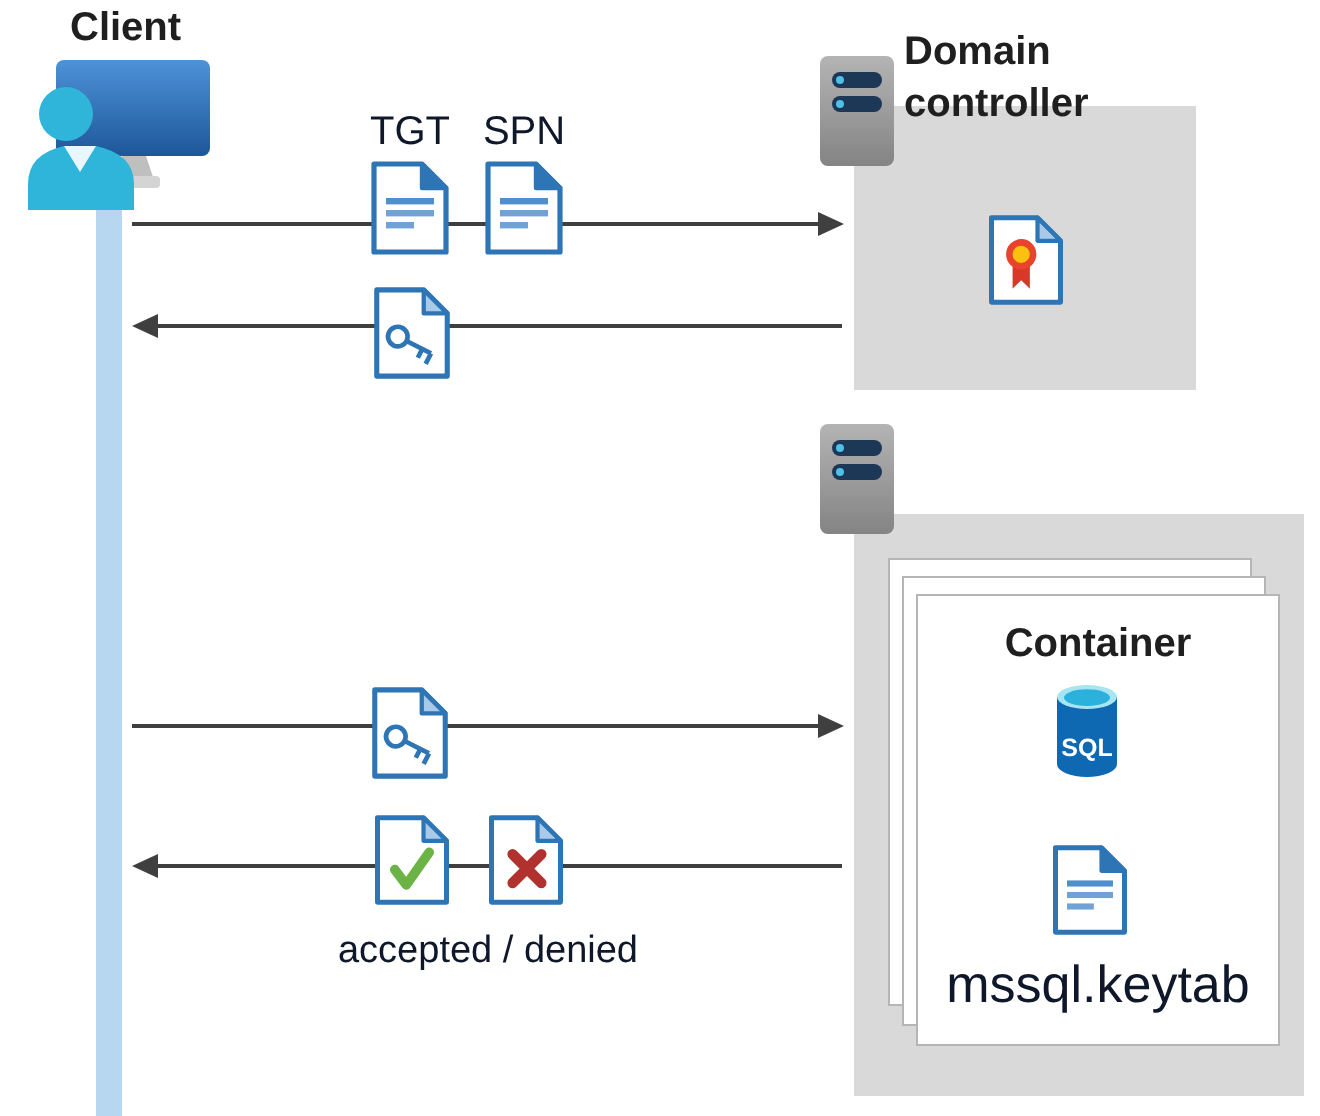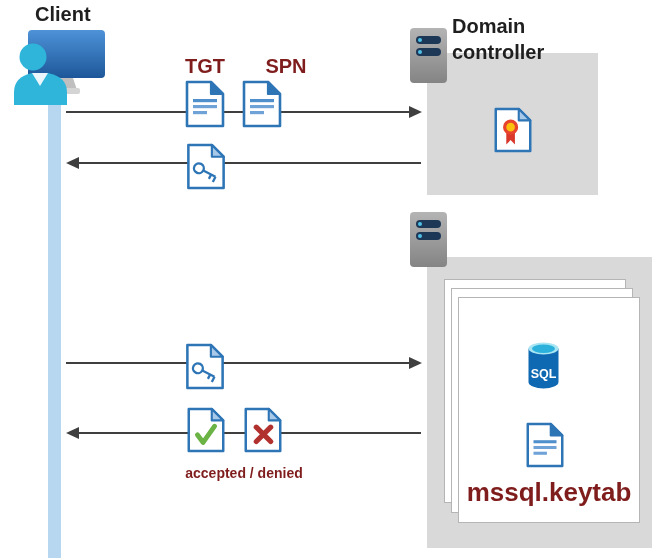--- a/index.html
+++ b/index.html
@@ -3,21 +3,21 @@
 <meta charset="utf-8">
 <style>
   html,body{margin:0;padding:0;background:#fff;}
   #canvas{
     position:relative;width:660px;height:558px;background:#fff;overflow:hidden;
     font-family:"Liberation Sans",sans-serif;
   }
   .abs{position:absolute;}
   
   .lbl-bold{font-weight:700;color:#1f1f1f;font-size:20px;white-space:nowrap;}
-  .lbl-reg{font-weight:700;color:#7f1d1d;font-size:20px;white-space:nowrap;}
+  .lbl-reg{font-weight:400;color:#0f172a;font-size:20px;white-space:nowrap;}
   .center-x{transform:translateX(-50%);}
   
   .host-box{background:#d9d9d9;}
   
   .page{background:#ffffff;border:1px solid #b5b5b5;box-sizing:border-box;}
   
   .aline{height:0;border-top:2px solid #3f3f3f;}
   .ahead-r{width:0;height:0;border-left:13px solid #3f3f3f;border-top:6px solid transparent;border-bottom:6px solid transparent;}
   .ahead-l{width:0;height:0;border-right:13px solid #3f3f3f;border-top:6px solid transparent;border-bottom:6px solid transparent;}
   
@@ -108,41 +108,42 @@
   <div class="abs server" style="left:410px;top:28px;">
     <span class="bar bar1"></span>
     <span class="bar bar2"></span>
   </div>
   <div class="abs lbl-bold" style="left:452px;top:1px;width:120px;line-height:26px;white-space:normal;margin-top:12px;">Domain controller</div>
   <svg class="abs" style="left:493px;top:107px;" width="40" height="46" viewBox="0 0 40 48">
       <use href="#doc-cert"></use>
     </svg>
 
   <div class="abs lbl-reg center-x" style="left:205px;top:55px;">TGT</div>
-  <div class="abs lbl-reg center-x" style="left:262px;top:55px;margin-left:24px;">SPN</div>
+  <div class="abs lbl-reg center-x" style="left:262px;top:55px;">SPN</div>
   <svg class="abs" style="left:185px;top:80px;" width="40" height="48" viewBox="0 0 40 48">
       <use href="#doc-text"></use>
     </svg>
   <svg class="abs" style="left:242px;top:80px;" width="40" height="48" viewBox="0 0 40 48">
       <use href="#doc-text"></use>
     </svg>
   <svg class="abs" style="left:186px;top:143px;" width="40" height="47" viewBox="0 0 40 48">
       <use href="#doc-key"></use>
     </svg>
 
   <div class="abs host-box" style="left:427px;top:257px;width:225px;height:291px;"></div>
   <div class="abs server" style="left:410px;top:212px;">
     <span class="bar bar1"></span>
     <span class="bar bar2"></span>
   </div>
 
   <div class="abs page" style="left:444px;top:279px;width:182px;height:224px;"></div>
   <div class="abs page" style="left:451px;top:288px;width:182px;height:225px;"></div>
   <div class="abs page" style="left:458px;top:297px;width:182px;height:226px;"></div>
 
+  <div class="abs lbl-bold center-x" style="left:549px;top:311px;">Container</div>
 
   <svg class="abs" style="left:527px;top:341px;" width="33" height="49" viewBox="0 0 33 49">
     <path d="M1.5 7.5 V41 a15 6.5 0 0 0 30 0 V7.5 Z" fill="#0e68b2"></path>
     <ellipse cx="16.5" cy="7.5" rx="15" ry="6" fill="#a8e5f2"></ellipse>
     <ellipse cx="16.5" cy="7.8" rx="11.5" ry="4.2" fill="#2bb1dc"></ellipse>
     <text x="16.5" y="37" text-anchor="middle" font-size="12.5" font-weight="700" fill="#ffffff" font-family="Liberation Sans, sans-serif">SQL</text>
   </svg>
 
   <svg class="abs" style="left:525px;top:422px;" width="40" height="46" viewBox="0 0 40 48">
       <use href="#doc-text"></use>
@@ -151,15 +152,15 @@
 
   <svg class="abs" style="left:185px;top:343px;" width="40" height="47" viewBox="0 0 40 48">
       <use href="#doc-key"></use>
     </svg>
   <svg class="abs" style="left:186px;top:407px;" width="40" height="46" viewBox="0 0 40 48">
       <use href="#doc-check"></use>
     </svg>
   <svg class="abs" style="left:243px;top:407px;" width="40" height="46" viewBox="0 0 40 48">
       <use href="#doc-cross"></use>
     </svg>
-  <div class="abs lbl-reg center-x" style="left:244px;top:465px;font-size:14px;">accepted / denied</div>
+  <div class="abs lbl-reg center-x" style="left:244px;top:465px;font-size:19px;">accepted / denied</div>
 
 </div>
 
 </body></html>

